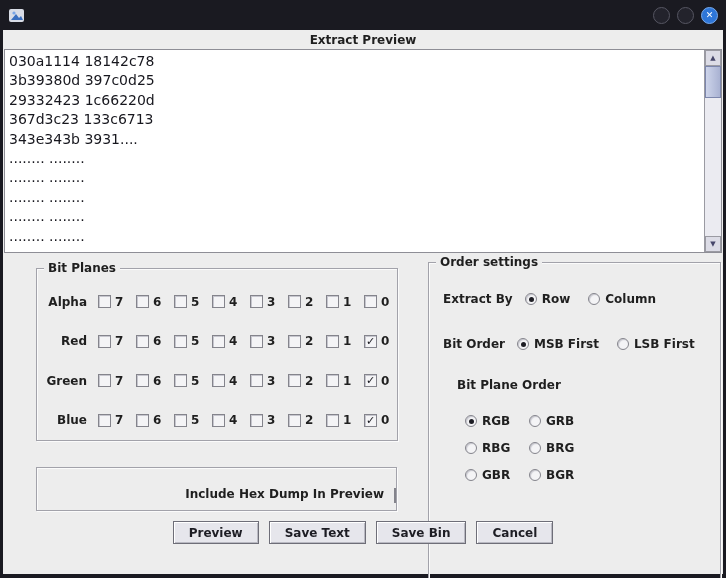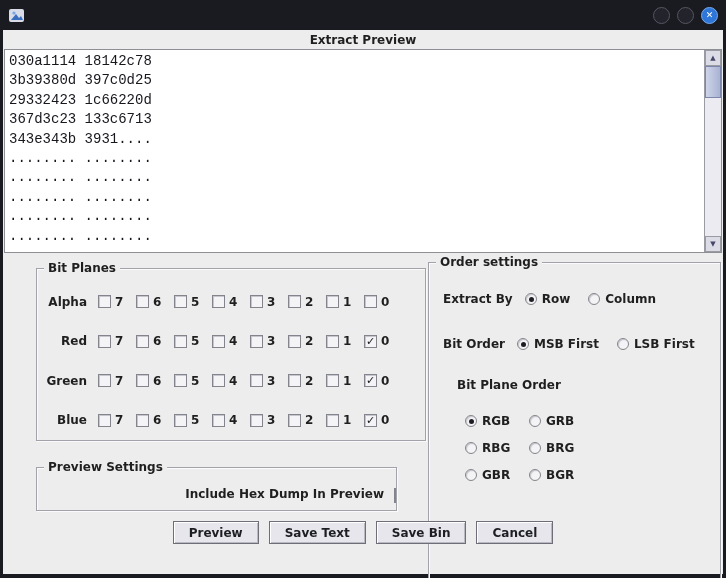--- a/index.html
+++ b/index.html
@@ -65,21 +65,20 @@
     border: 1px solid #8e8e96;
   }
   .preview-text {
     position: absolute;
     inset: 2px 18px 2px 4px;
     overflow: hidden;
     font-size: 14px;
     line-height: 19.4px;
     color: #17171e;
     white-space: pre;
-    font-family: Liberation Mono, monospace;
   }
   .scrollbar {
     position: absolute;
     top: 0; right: 0; bottom: 0;
     width: 17px;
     background: #ebebf1;
     border-left: 1px solid #9a9aa2;
   }
   .sb-btn {
     position: absolute;
@@ -110,21 +109,21 @@
     position: absolute;
     top: -8px; left: 7px;
     padding: 0 4px;
     background: var(--content-bg, #ededed);
     font-size: 12px;
     font-weight: bold;
     line-height: 15px;
   }
   .blabel { font-size: 12px; font-weight: bold; }
   
-  .bit-planes { left: 33px; top: 238px; width: 390px; height: 173px; }
+  .bit-planes { left: 33px; top: 238px; width: 362px; height: 173px; }
   .bp-rows { padding-top: 13px; border-radius: 13px; }
   .bp-row { display: flex; align-items: center; height: 39.5px; }
   .bp-label {
     width: 50px;
     text-align: right;
     margin-right: 11px;
     font-size: 12px;
     font-weight: bold;
     flex: none;
   }
@@ -387,21 +386,20 @@
             </span>
             <span class="bp-cell">
               <span class="checkbox checked">✓</span>
               <span class="blabel">0</span>
             </span>
           </div>
         </div>
     </div>
 
     <div class="group preview-settings">
-      <span class="group-title">Preview Settings</span>
       <div class="ps-row">
         <span class="blabel">Include Hex Dump In Preview</span>
         <span><span class="checkbox"></span></span>
       </div>
     </div>
 
     <div class="group order-settings">
       <span class="group-title">Order settings</span>
       <div class="os-row row-extract-by">
         <span class="blabel">Extract By</span>

